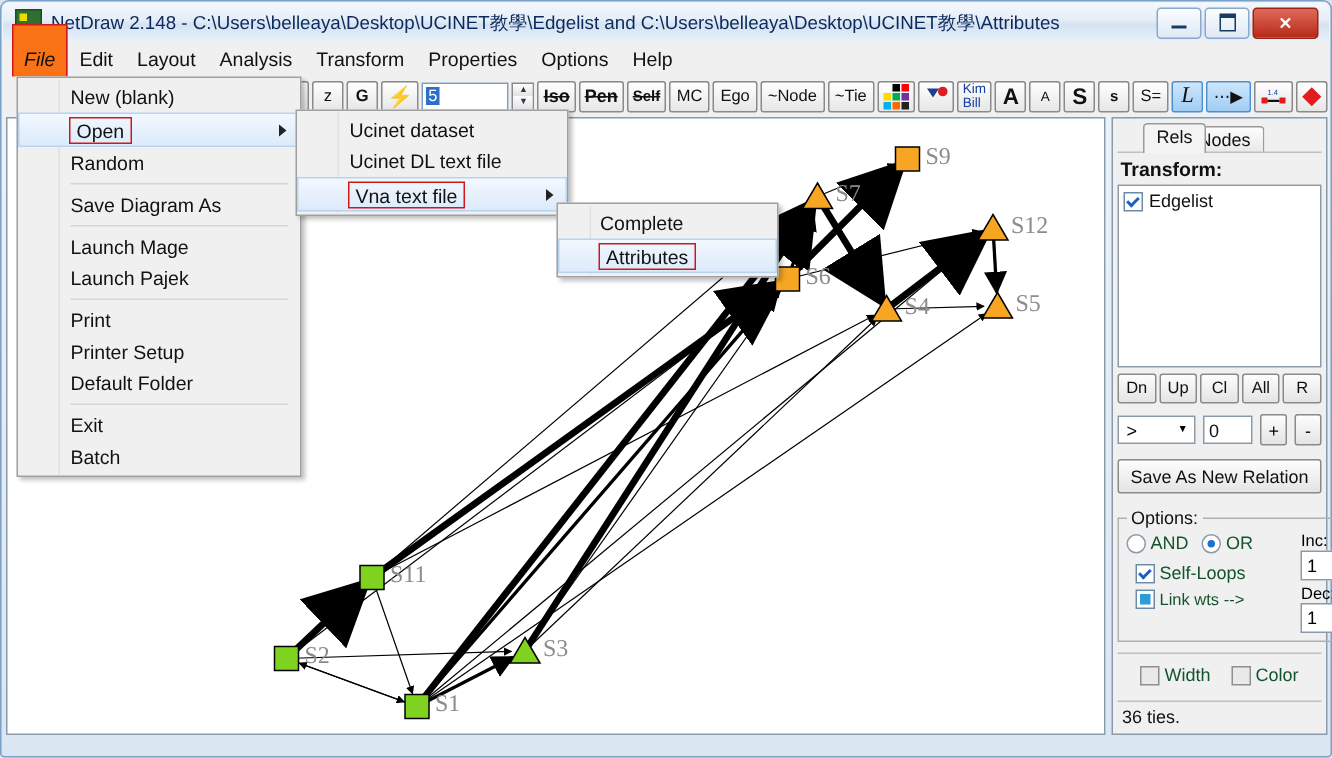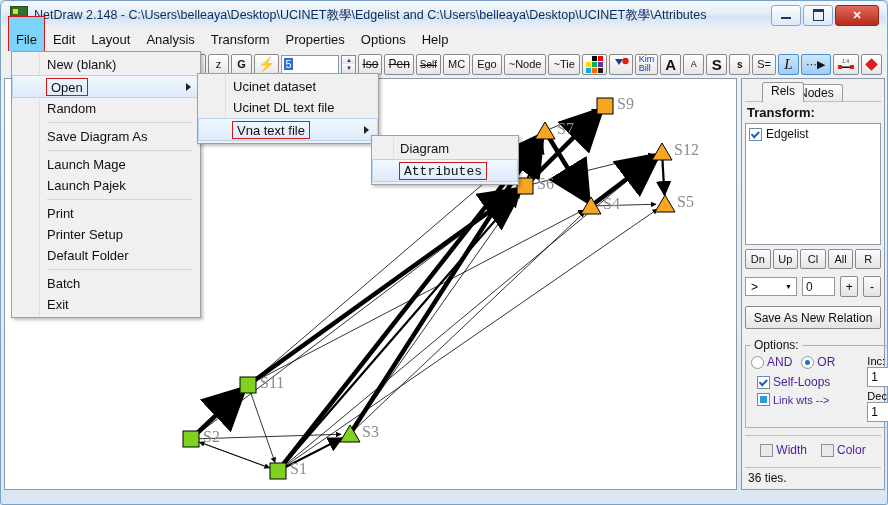--- a/index.html
+++ b/index.html
@@ -52,38 +52,38 @@
   
   #menubar{
     position:absolute;left:1px;top:27px;width:884px;height:23px;
     background:#f0f0f0;
     display:flex;align-items:center;padding-left:6px;box-sizing:border-box;
   }
   .menu-item{
     padding:2px 8px;font-size:13px;color:#111;cursor:default;
   }
   .menu-item.active{
-    border:1px solid #d01818;background:#7dd3fc;padding:15px 7px;
+    border:1px solid #d01818;background:#f97316;padding:15px 7px;font-style:italic;
   }
 
   
   #toolbar{
     position:absolute;left:1px;top:50px;width:884px;height:26px;
     background:#f0f0f0;display:flex;align-items:center;
     padding-left:3px;box-sizing:border-box;gap:2px;
   }
   .tb{
     height:21px;min-width:21px;box-sizing:border-box;
     border:1px solid #8a8a8a;border-radius:2px;
     background:linear-gradient(#ffffff,#e6e6e6);
     display:flex;align-items:center;justify-content:center;
     font-size:11px;color:#111;padding:0 3px;flex:none;
   }
   .tb.wide{padding:0 4px;}
-  .tb.strike{text-decoration:line-through;font-weight:normal;font-size:12px;}
+  .tb.strike{text-decoration:line-through;font-weight:bold;font-size:12px;}
   .tb.sel{background:linear-gradient(#cfe6fb,#9fcdf4);border-color:#4a8fd0;}
   .tb-field{
     height:19px;width:58px;border:1px solid #7f9db9;background:#fff;
     display:flex;align-items:center;padding-left:2px;box-sizing:border-box;flex:none;
   }
   .tb-field .hl{background:#2a6fc9;color:#fff;padding:0 1px;font-size:11px;}
   .spin{
     width:15px;height:19px;display:flex;flex-direction:column;flex:none;
     border:1px solid #8a8a8a;box-sizing:border-box;
   }
@@ -172,21 +172,21 @@
   }
   fieldset.opts{
     margin:9px 0 0 0;padding:3px 5px 5px 5px;border:1px solid #b0b0b0;
   }
   fieldset.opts legend{font-size:12px;color:#111;padding:0 3px;}
   .radio{
     width:11px;height:11px;border-radius:50%;border:1px solid #8a9aa8;background:#fff;
     display:inline-flex;align-items:center;justify-content:center;flex:none;
   }
   .radio.on:after{content:"";width:5px;height:5px;border-radius:50%;background:#1d6fd0;}
-  .optline{display:flex;align-items:center;gap:3px;font-size:12px;color:#4c1d95;}
+  .optline{display:flex;align-items:center;gap:3px;font-size:12px;color:#14532d;}
   .incbox{
     width:30px;height:20px;border:1px solid #8a9aa8;background:#fff;box-sizing:border-box;
     font-size:12px;display:flex;align-items:center;padding-left:3px;
   }
   .wcrow{display:flex;gap:14px;justify-content:center;margin-top:7px;
          border-top:1px solid #bfbfbf;padding-top:7px;}
   .cb.grey{border:1px solid #909090;background:#e9e9e9;}
   #ties{
     position:absolute;left:0;bottom:0;width:136px;height:20px;
     border-top:1px solid #bfbfbf;background:#f0f0f0;
@@ -218,21 +218,21 @@
   }
   .pitem .arrow{
     position:absolute;right:8px;top:50%;margin-top:-4px;
     width:0;height:0;border-left:5px solid #222;border-top:4px solid transparent;border-bottom:4px solid transparent;
   }
   .psep{height:1px;background:#d4d4d4;margin:3px 8px 3px 35px;}
   #menu-file{left:10px;top:50px;width:188px;}
   #menu-open{left:196px;top:72px;width:180px;}
   #menu-vna{left:370px;top:134px;width:146px;}
   #menu-vna .pitem{padding-left:28px;}
-  #menu-vna .pitem .redbox{left:26px;font-family:Liberation Mono, monospace;}
+  #menu-vna .pitem .redbox{left:26px;}
   #menu-vna .gutter{width:20px;}
 </style>
 </head>
 <body>
 
 <div id="app">
 
   <div id="titlebar">
     <div id="app-icon"></div>
     <div id="title-text">NetDraw 2.148 - C:\Users\belleaya\Desktop\UCINET教學\Edgelist and C:\Users\belleaya\Desktop\UCINET教學\Attributes</div>
@@ -478,35 +478,35 @@
     <div class="psep"></div>
     <div class="pitem">Save Diagram As</div>
     <div class="psep"></div>
     <div class="pitem">Launch Mage</div>
     <div class="pitem">Launch Pajek</div>
     <div class="psep"></div>
     <div class="pitem">Print</div>
     <div class="pitem">Printer Setup</div>
     <div class="pitem">Default Folder</div>
     <div class="psep"></div>
+    <div class="pitem">Exit</div>
     <div class="pitem">Batch</div>
-    <div class="pitem">Exit</div>
   </div>
 
   <div class="popup" id="menu-open">
     <div class="gutter"></div>
     <div class="pitem">Ucinet dataset</div>
     <div class="pitem">Ucinet DL text file</div>
     <div class="pitem hl">
       <span class="redbox">Vna text file</span>
       <span class="arrow"></span>
     </div>
   </div>
 
   <div class="popup" id="menu-vna">
     <div class="gutter"></div>
-    <div class="pitem">Diagram</div>
+    <div class="pitem">Complete</div>
     <div class="pitem hl">
       <span class="redbox">Attributes</span>
     </div>
   </div>
 
 </div>
 
 </body></html>

